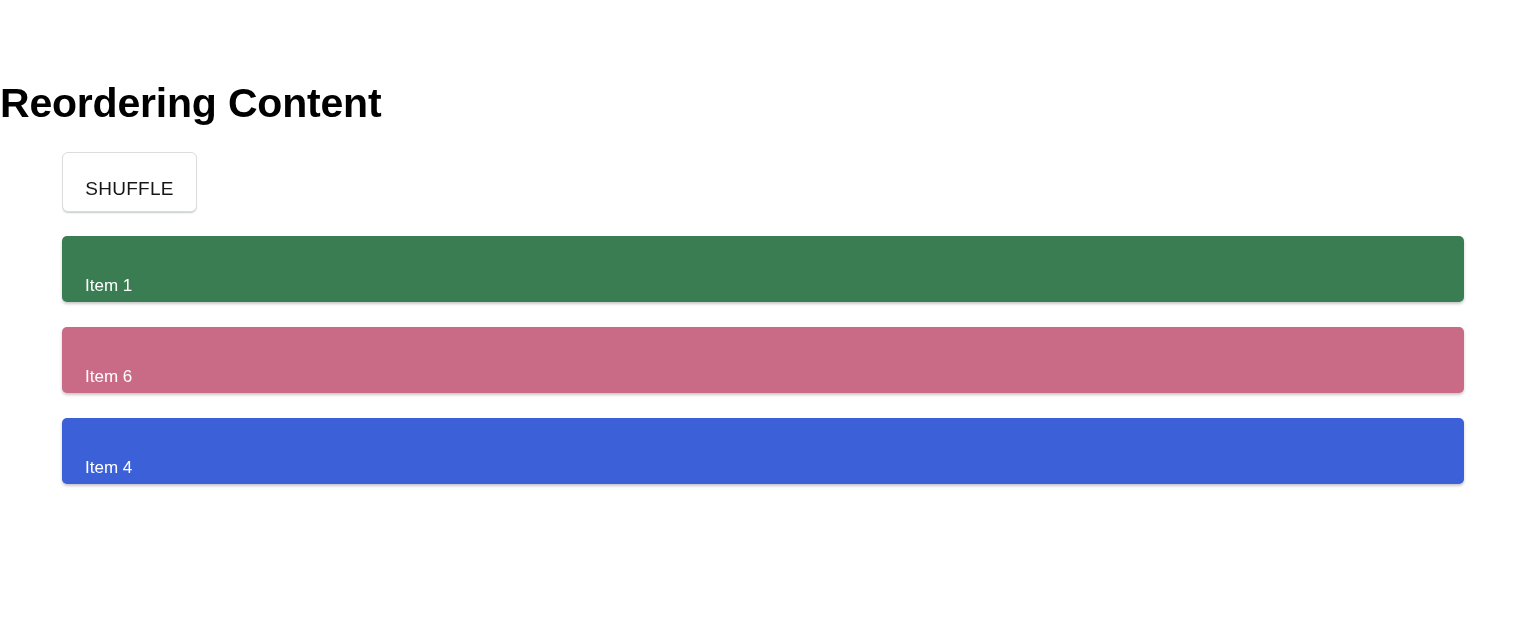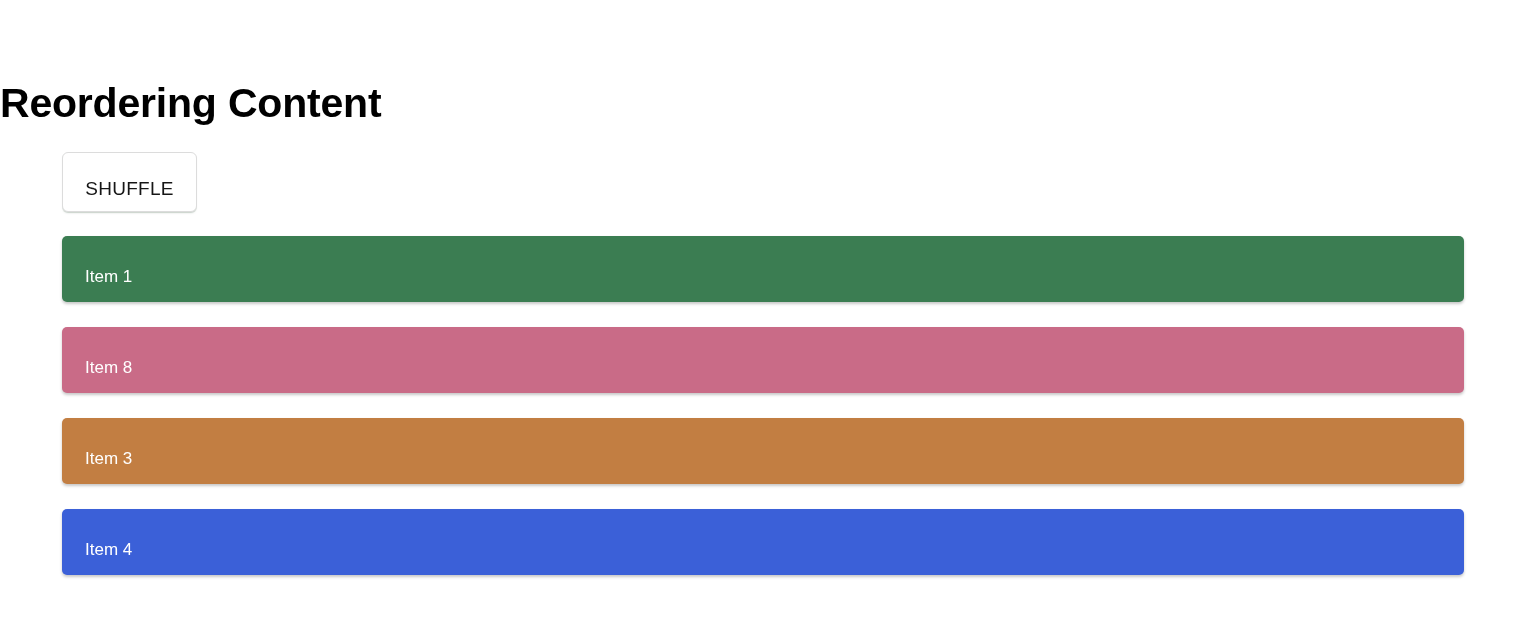--- a/index.html
+++ b/index.html
@@ -76,21 +76,21 @@
     border-radius: 5px;
     box-shadow: 0 2px 3px rgba(0,0,0,0.22);
     cursor: grab;
   }
   .list-item:last-child {
     margin-bottom: 0;
   }
   .list-item-label {
     position: absolute;
     left: 23px;
-    top: 8px;
+    top: 17px;
     height: 66px;
     line-height: 66px;
     font-family: "Liberation Sans", sans-serif;
     font-size: 17px;
     color: #ffffff;
     white-space: nowrap;
     user-select: none;
   }
 </style>
 </head>
@@ -102,26 +102,23 @@
 
   <button class="shuffle-button">SHUFFLE</button>
 
   <div class="item-list">
 
     <div class="list-item" style="background: rgb(59, 125, 82);">
       <span class="list-item-label">Item 1</span>
     </div>
 
     <div class="list-item" style="background: rgb(201, 107, 135);">
-      <span class="list-item-label">Item 8</span>
+      <span class="list-item-label">Item 6</span>
     </div>
 
-    <div class="list-item" style="background: rgb(194, 126, 66);">
-      <span class="list-item-label">Item 3</span>
-    </div>
 
     <div class="list-item" style="background: rgb(59, 96, 216);">
       <span class="list-item-label">Item 4</span>
     </div>
 
   </div>
 
 </div>
 
 </body></html>

